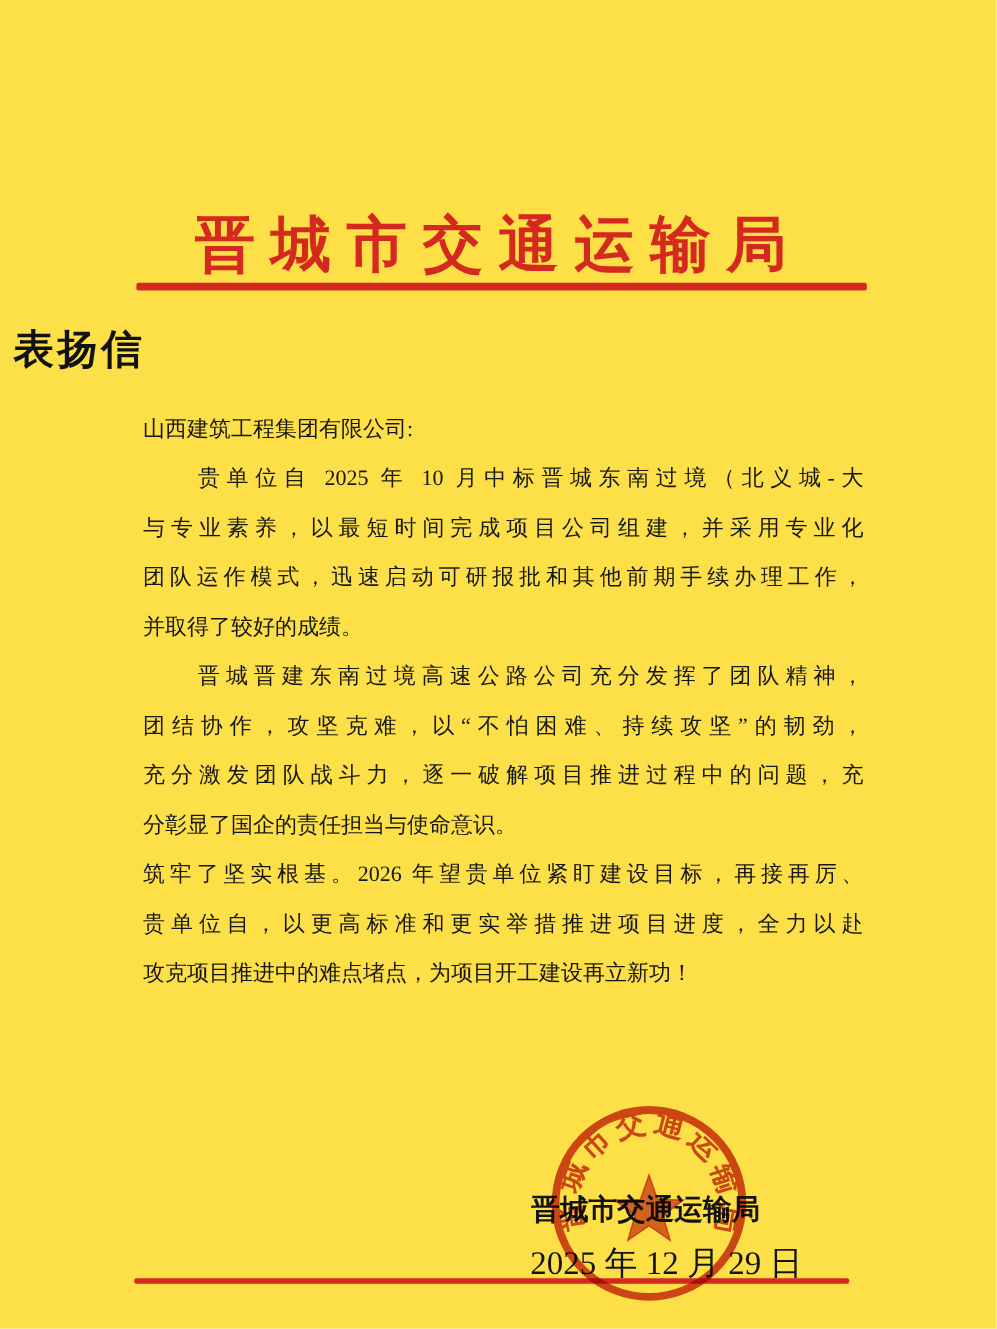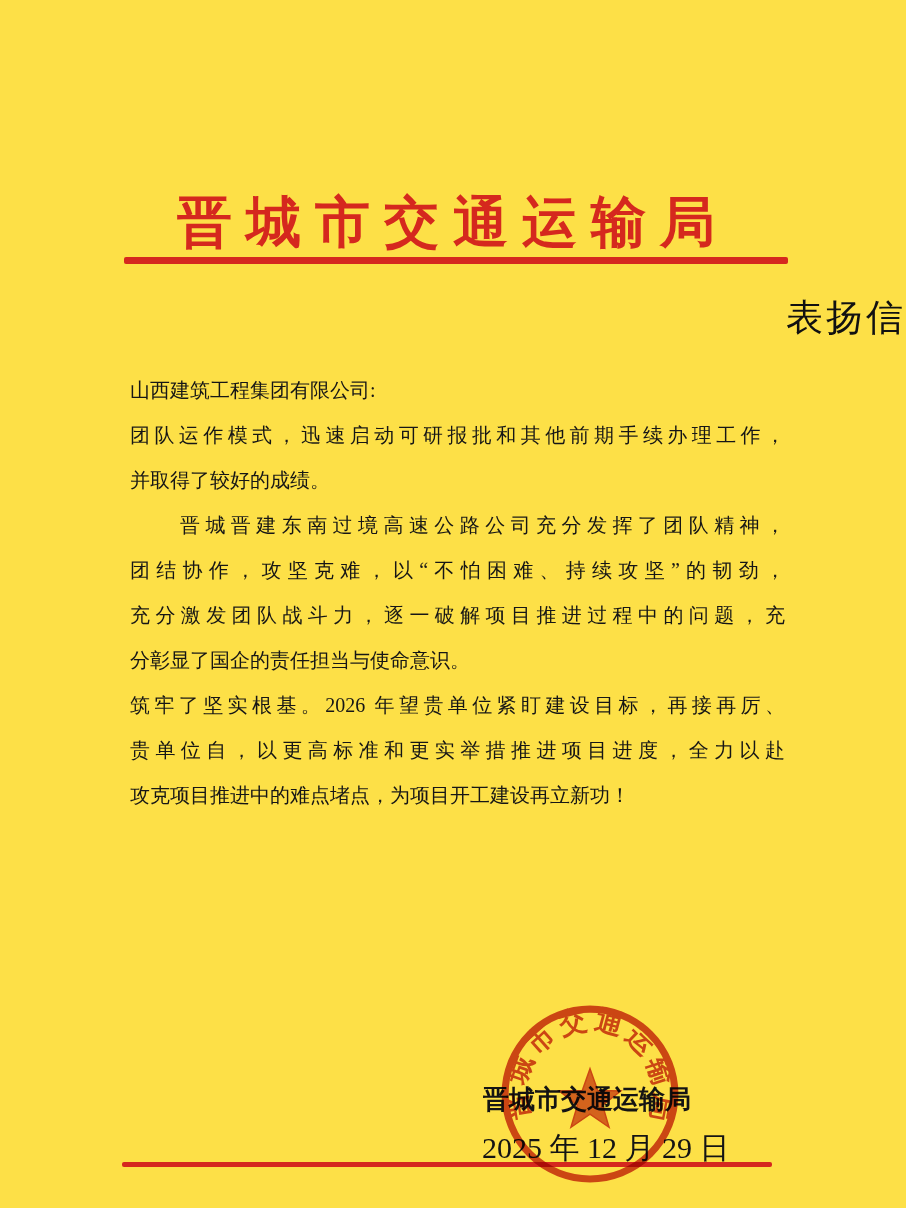--- a/index.html
+++ b/index.html
@@ -17,22 +17,22 @@
     font-size:55px;font-weight:bold;
     letter-spacing:14px;
     color:#d5281e;
     white-space:nowrap;
   }
   .rule{position:absolute;background:#d5281e;border-radius:2px;}
   .rule-top{left:124px;top:257px;width:664px;height:7px;}
   .rule-bottom{left:122px;top:1162px;width:650px;height:5px;}
   .letter-title{
     position:absolute;left:0;top:293px;width:906px;
-    text-align:right;text-indent:12px;
-    font-size:37px;font-weight:normal;
+    text-align:left;text-indent:12px;
+    font-size:37px;font-weight:bold;
     letter-spacing:3px;color:#111;
   }
   .letter-body{
     position:absolute;left:130px;top:368px;width:655px;
     font-size:20px;line-height:45px;
     color:#161616;
   }
   .line{height:45px;overflow:hidden;}
   .line.j{text-align:justify;text-align-last:justify;}
   .line.ind{padding-left:50px;}
@@ -61,20 +61,22 @@
 <div class="page">
 
   <div class="agency-header">晋城市交通运输局</div>
 
   <div class="rule rule-top"></div>
 
   <div class="letter-title">表扬信</div>
 
   <div class="letter-body">
     <div class="line">山西建筑工程集团有限公司:</div>
+    <div class="line ind j">贵单位自 2025 年 10 月中标晋城东南过境（北义城-大</div>
+    <div class="line j">与专业素养，以最短时间完成项目公司组建，并采用专业化</div>
     <div class="line j">团队运作模式，迅速启动可研报批和其他前期手续办理工作，</div>
     <div class="line">并取得了较好的成绩。</div>
     <div class="line ind j">晋城晋建东南过境高速公路公司充分发挥了团队精神，</div>
     <div class="line j">团结协作，攻坚克难，以“不怕困难、持续攻坚”的韧劲，</div>
     <div class="line j">充分激发团队战斗力，逐一破解项目推进过程中的问题，充</div>
     <div class="line">分彰显了国企的责任担当与使命意识。</div>
     <div class="line j">筑牢了坚实根基。2026 年望贵单位紧盯建设目标，再接再厉、</div>
     <div class="line j">贵单位自，以更高标准和更实举措推进项目进度，全力以赴</div>
     <div class="line">攻克项目推进中的难点堵点，为项目开工建设再立新功！</div>
   </div>

